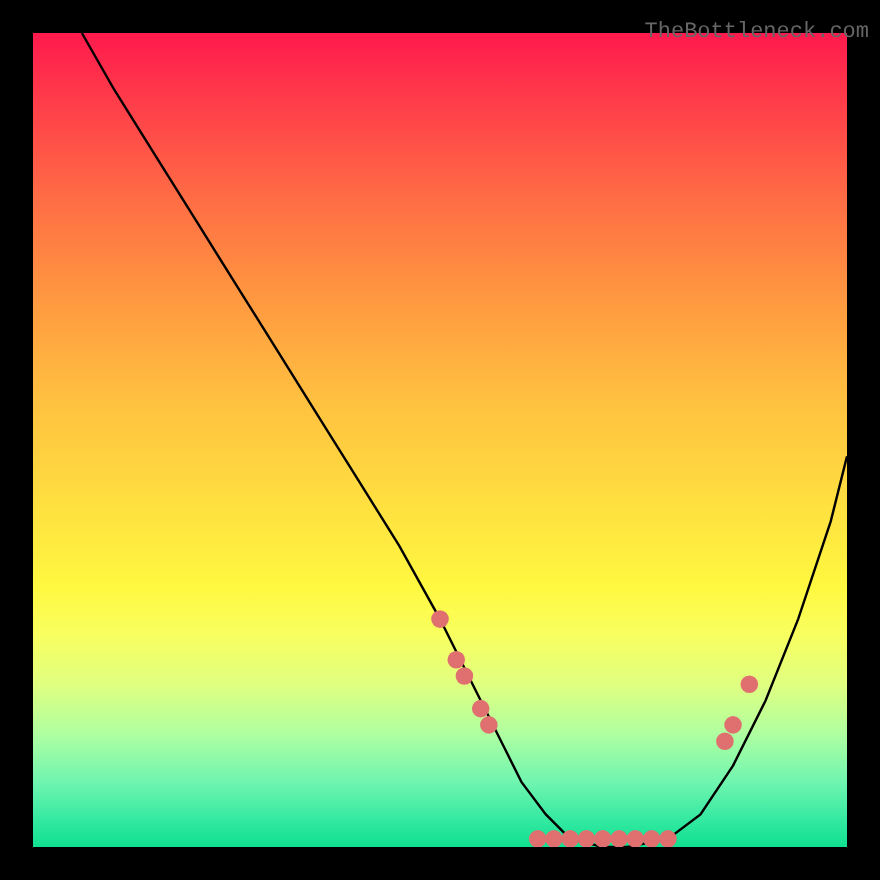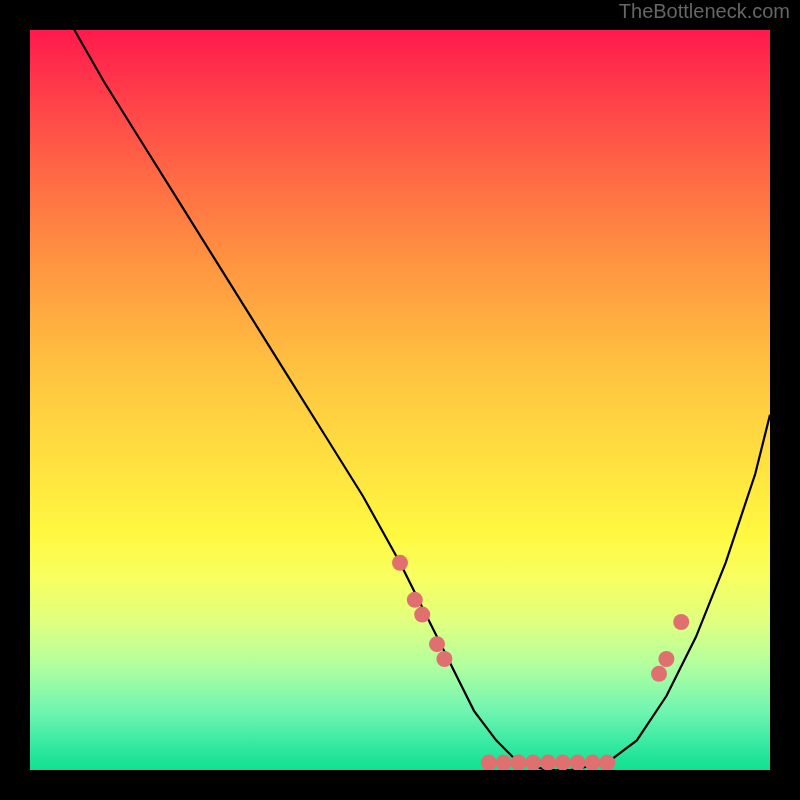--- a/index.html
+++ b/index.html
@@ -6,26 +6,27 @@
     margin: 0;
     padding: 0;
     width: 800px;
     height: 800px;
     background: #000;
     position: relative;
     font-family: Arial, sans-serif;
   }
   .watermark {
     position: absolute;
-    top: 0;
+    top: 18px;
     right: 10px;
     color: #666;
     font-size: 20px;
     font-weight: 500;
     z-index: 10;
+    font-family: Liberation Mono, monospace;
   }
   .plot-frame {
     position: absolute;
     top: 30px;
     left: 30px;
     width: 740px;
     height: 740px;
     background: #000;
   }
   .gradient-bg {

